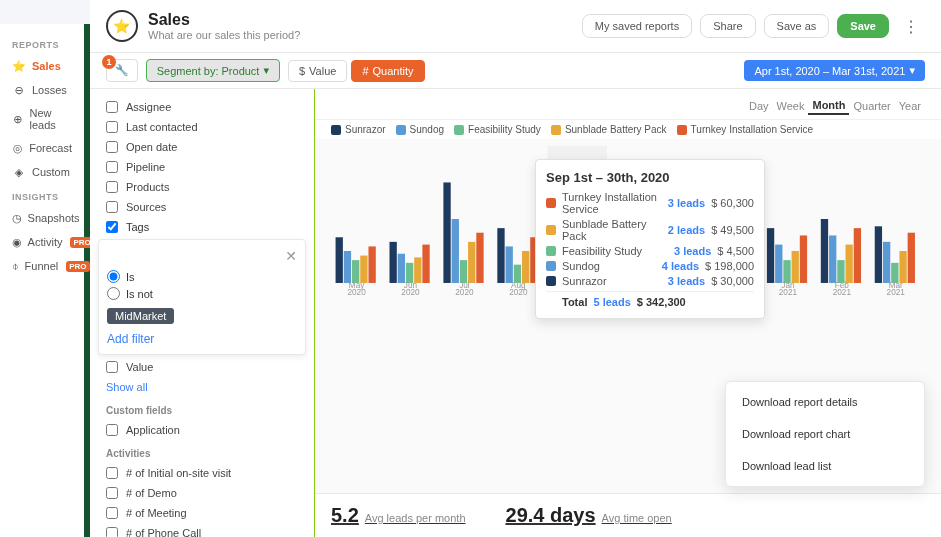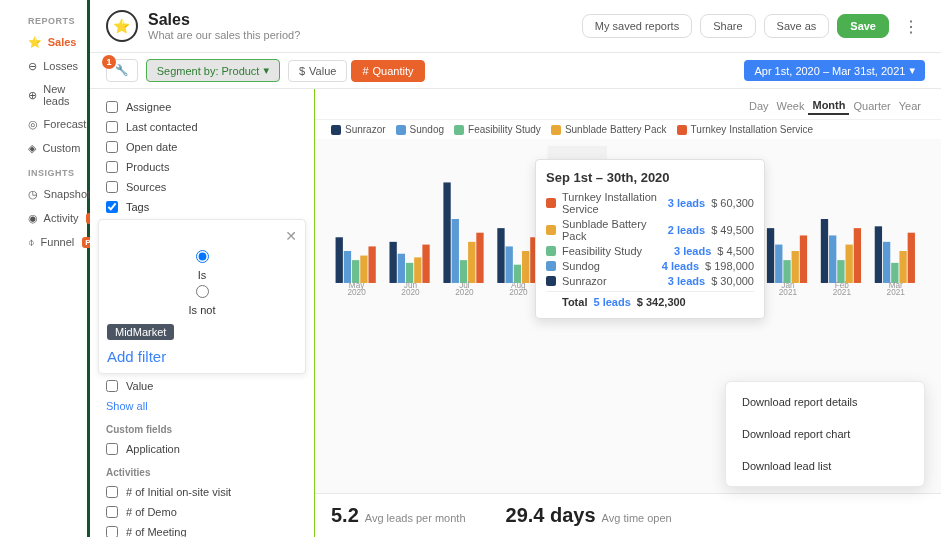--- a/index.html
+++ b/index.html
@@ -1,21 +1,21 @@
 <!DOCTYPE html>
 <html><head>
   <meta charset="utf-8">
   <style>
     * { box-sizing: border-box; margin: 0; padding: 0; font-family: -apple-system, BlinkMacSystemFont, 'Segoe UI', sans-serif; }
     body { background: #f5f6fa; font-size: 12px; color: #333; width: 941px; height: 537px; overflow: hidden; }
 
     .app-container { display: flex; width: 941px; height: 537px; }
 
     
-    .sidebar { width: 90px; background: #fff; border-right: 3px solid #14532d; display: flex; flex-direction: column; padding: 8px 16px; }
+    .sidebar { width: 90px; background: #fff; border-right: 6px solid #14532d; display: flex; flex-direction: column; padding: 8px 0; margin-top: 24px; }
     .sidebar-section-label { font-size: 9px; font-weight: 700; color: #999; padding: 8px 12px 4px; letter-spacing: 0.5px; }
     .sidebar-item { display: flex; align-items: center; gap: 6px; padding: 5px 12px; cursor: pointer; font-size: 11px; color: #555; }
     .sidebar-item.active { color: #e8622a; font-weight: 600; }
     .sidebar-icon { width: 14px; height: 14px; display: flex; align-items: center; justify-content: center; font-size: 11px; }
     .badge-pro { background: #e8622a; color: #fff; font-size: 8px; padding: 1px 3px; border-radius: 3px; font-weight: 700; margin-left: 2px; }
 
     
     .main { flex: 1; display: flex; flex-direction: column; overflow: hidden; }
 
     
@@ -47,24 +47,24 @@
     .filter-item { display: flex; align-items: center; gap: 8px; padding: 4px 16px; font-size: 11px; color: #444; cursor: pointer; }
     .filter-item input[type=checkbox] { width: 12px; height: 12px; cursor: pointer; }
     .filter-item.checked { color: #333; }
     .filter-section-label { font-size: 10px; font-weight: 700; color: #888; padding: 8px 16px 4px; }
     .show-all { color: #3b82f6; font-size: 11px; padding: 4px 16px; cursor: pointer; }
 
     
     .tags-popup { border: 1px solid #e8e8e8; margin: 2px 8px; border-radius: 4px; padding: 8px; background: #fff; box-shadow: 0 2px 6px rgba(0,0,0,0.08); }
     .tags-popup-header { display: flex; justify-content: space-between; align-items: center; margin-bottom: 6px; font-size: 11px; color: #555; }
     .close-x { cursor: pointer; font-size: 14px; color: #999; }
-    .radio-option { display: flex; align-items: center; gap: 6px; margin-bottom: 4px; font-size: 11px; flex-direction: column; }
+    .radio-option { display: flex; align-items: center; gap: 6px; margin-bottom: 4px; font-size: 11px; }
     .radio-option input { cursor: pointer; }
     .tag-badge { background: #4b5563; color: #fff; padding: 2px 8px; border-radius: 3px; font-size: 11px; display: inline-block; margin: 4px 0; }
-    .add-filter-btn { color: #3b82f6; font-size: 15px; cursor: pointer; margin-top: 4px; }
+    .add-filter-btn { color: #3b82f6; font-size: 12px; cursor: pointer; margin-top: 4px; }
 
     
     .chart-area { flex: 1; display: flex; flex-direction: column; padding: 0; overflow: hidden; background: #fafafa; position: relative; }
     .chart-tabs { display: flex; align-items: center; justify-content: flex-end; gap: 0; padding: 8px 16px 4px; background: #fff; font-size: 11px; color: #888; border-bottom: 1px solid #f0f0f0; }
     .chart-tab { cursor: pointer; padding: 2px 4px; }
     .chart-tab.active { color: #333; font-weight: 700; border-bottom: 2px solid #333; }
     .chart-legend { display: flex; align-items: center; gap: 10px; padding: 4px 16px; background: #fff; flex-wrap: wrap; }
     .legend-item { display: flex; align-items: center; gap: 4px; font-size: 10px; color: #555; }
     .legend-dot { width: 10px; height: 10px; border-radius: 2px; }
 
@@ -75,21 +75,21 @@
     .chart-tooltip { position: absolute; background: #fff; border: 1px solid #e0e0e0; border-radius: 4px; box-shadow: 0 4px 12px rgba(0,0,0,0.12); padding: 10px; font-size: 11px; z-index: 10; width: 230px; top: 20px; left: 220px; }
     .tooltip-title { font-weight: 700; margin-bottom: 6px; font-size: 13px; }
     .tooltip-row { display: flex; align-items: center; gap: 6px; margin-bottom: 3px; }
     .tooltip-color { width: 10px; height: 10px; border-radius: 2px; flex-shrink: 0; }
     .tooltip-label { flex: 1; color: #555; }
     .tooltip-leads { color: #3b82f6; font-weight: 600; }
     .tooltip-value { color: #555; }
     .tooltip-total { border-top: 1px solid #eee; margin-top: 4px; padding-top: 4px; font-weight: 700; display: flex; align-items: center; gap: 6px; }
 
     
-    .stats-bar { background: #fff; border-top: 1px solid #e8e8e8; padding: 10px 16px; display: flex; align-items: center; gap: 40px; }
+    .stats-bar { background: #fff; border-top: 1px solid #e8e8e8; padding: 10px 16px; display: flex; align-items: center; gap: 40px; text-decoration: underline; }
     .stat-item { display: flex; align-items: baseline; gap: 6px; }
     .stat-value { font-size: 20px; font-weight: 700; color: #222; }
     .stat-label { font-size: 11px; color: #888; }
 
     
     .dropdown-menu { position: absolute; right: 16px; bottom: 50px; background: #fff; border: 1px solid #e8e8e8; border-radius: 6px; box-shadow: 0 4px 16px rgba(0,0,0,0.12); z-index: 100; min-width: 200px; padding: 4px 0; }
     .dropdown-item { padding: 10px 16px; font-size: 11px; color: #333; cursor: pointer; }
   </style>
 </head>
 <body>
@@ -187,20 +187,24 @@
           <input type="checkbox" style="">
           <span>Assignee</span>
         </div>
         <div class="filter-item">
           <input type="checkbox" style="">
           <span>Last contacted</span>
         </div>
         <div class="filter-item">
           <input type="checkbox" style="">
           <span>Open date</span>
+        </div>
+        <div class="filter-item">
+          <input type="checkbox" style="">
+          <span>Pipeline</span>
         </div>
         <div class="filter-item">
           <input type="checkbox" style="">
           <span>Products</span>
         </div>
         <div class="filter-item">
           <input type="checkbox" style="">
           <span>Sources</span>
         </div>
         <div class="filter-item checked">

